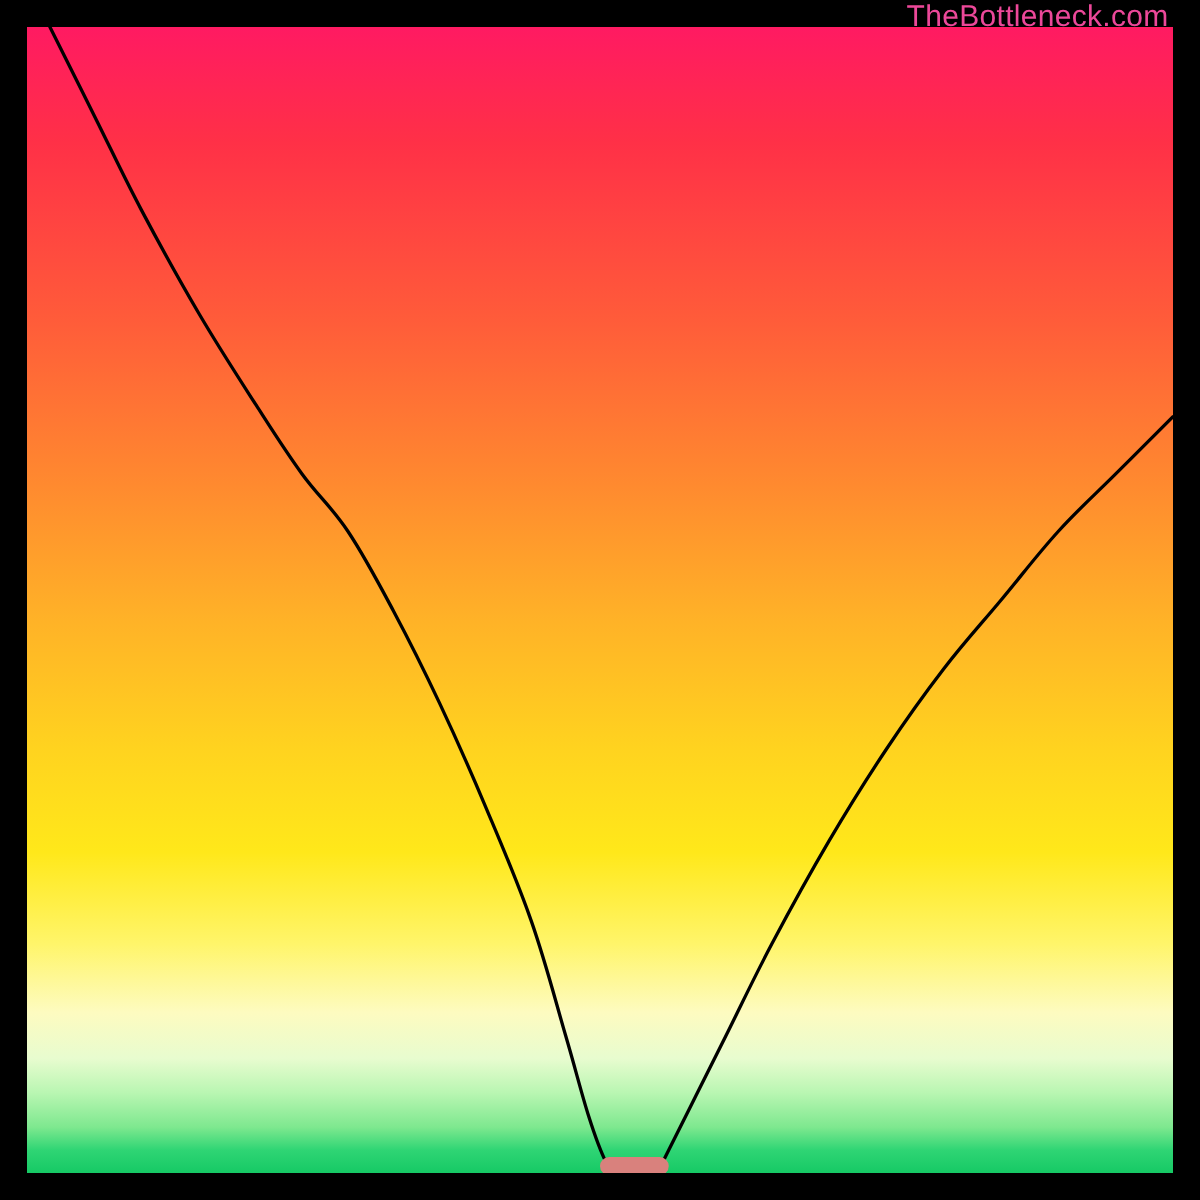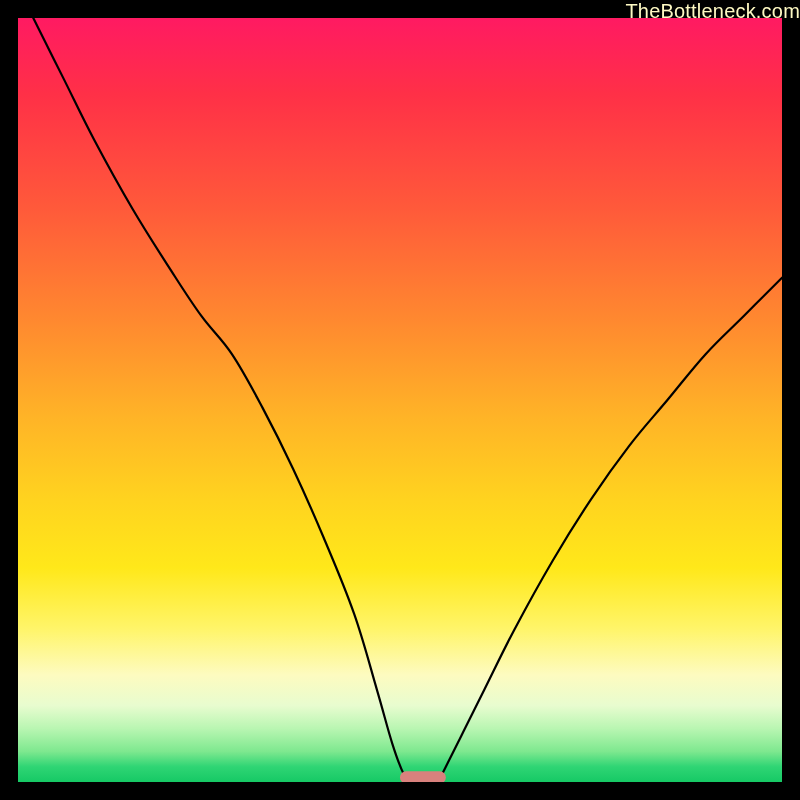--- a/index.html
+++ b/index.html
@@ -55,22 +55,22 @@
     stroke-width: 2.2;
     stroke-linecap: round;
     stroke-linejoin: round;
   }
   .marker {
     fill: #d9817d;
   }
   .watermark {
     position: absolute;
     top: 0;
-    right: 0;
-    color: #fef9c3;
+    right: 21px;
+    color: #ec4899;
     font-size: 20px;
     letter-spacing: 0.2px;
     user-select: none;
   }
 </style>
 </head>
 <body>
 
 <div class="frame">
 

